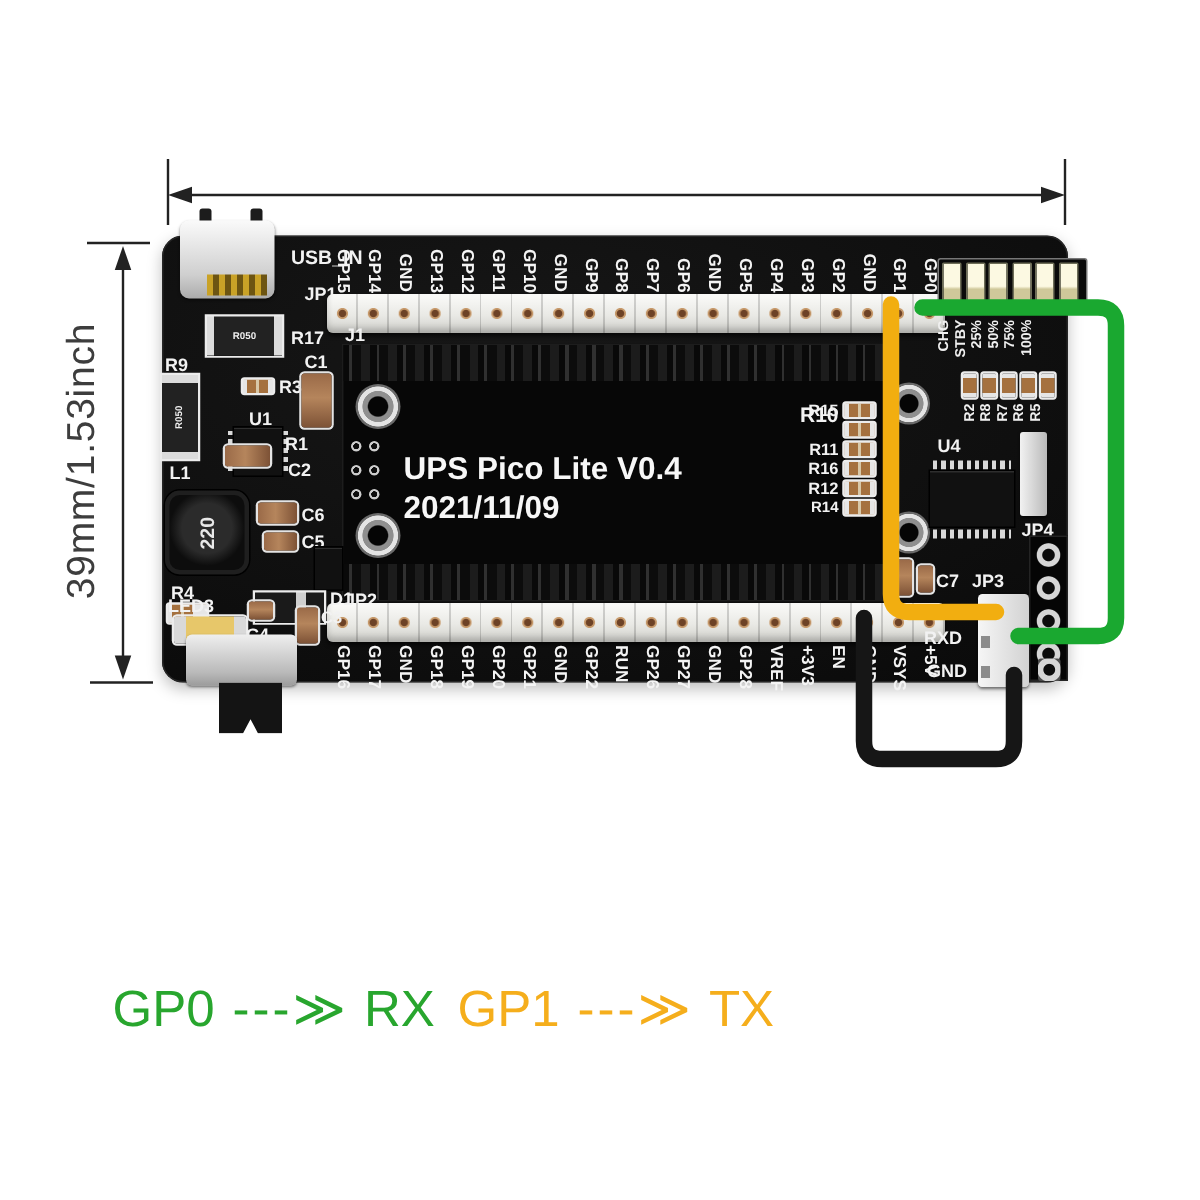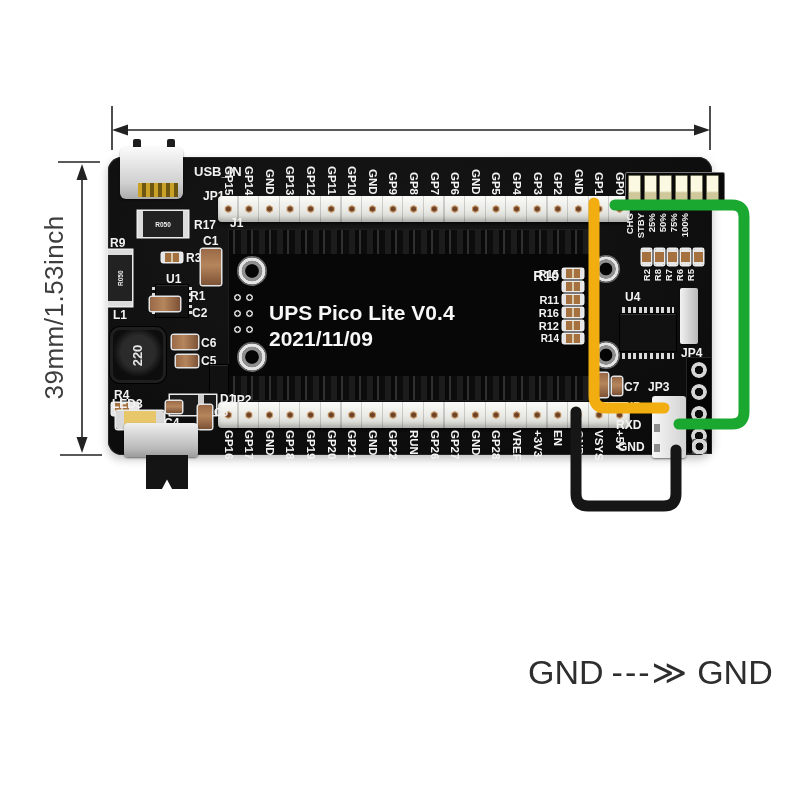--- a/index.html
+++ b/index.html
@@ -280,17 +280,20 @@
       <line x1="82" y1="176" x2="82" y2="442"></line>
       <polygon points="82,164 76.5,180 87.5,180" stroke="none"></polygon>
       <polygon points="82,453 76.5,437 87.5,437" stroke="none"></polygon>
     </g>
 
     <path d="M594 203 L594 396 Q594 408 606 408 L664 408" fill="none" stroke="#f2ae10" stroke-width="11" stroke-linecap="round"></path>
     <path d="M615 205 L732 205 Q744 205 744 217 L744 412 Q744 424 732 424 L679 424" fill="none" stroke="#1aa830" stroke-width="11" stroke-linecap="round"></path>
     <path d="M576 412 L576 494 Q576 506 588 506 L664 506 Q676 506 676 494 L676 450" fill="none" stroke="#161616" stroke-width="11" stroke-linecap="round"></path>
   </svg>
 
-  <div class="legend-item" style="left: 528px; top: 652px; color: rgb(46, 46, 46);">
-    <span>GND</span><span class="arrow" style="margin:0 8px;">---≫</span><span>GND</span>
+  <div class="legend-item" style="left: 75px; top: 652px; color: rgb(40, 166, 46);">
+    <span>GP0</span><span class="arrow">---≫</span><span>RX</span>
   </div>
+  <div class="legend-item" style="left: 305px; top: 652px; color: rgb(245, 174, 28);">
+    <span>GP1</span><span class="arrow">---≫</span><span>TX</span>
+  </div>
 
 </div>
 
 </body></html>

